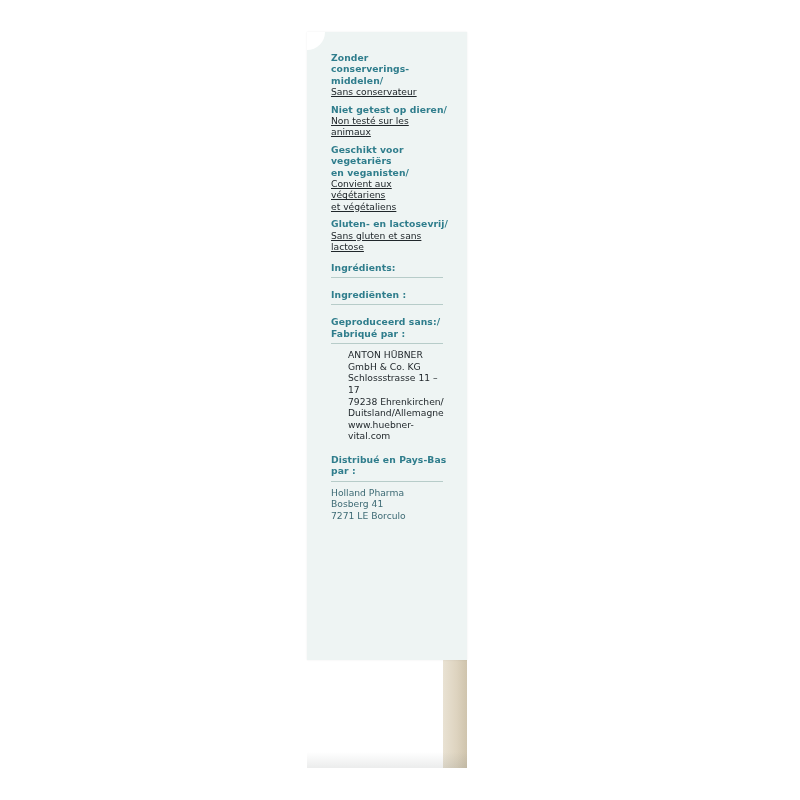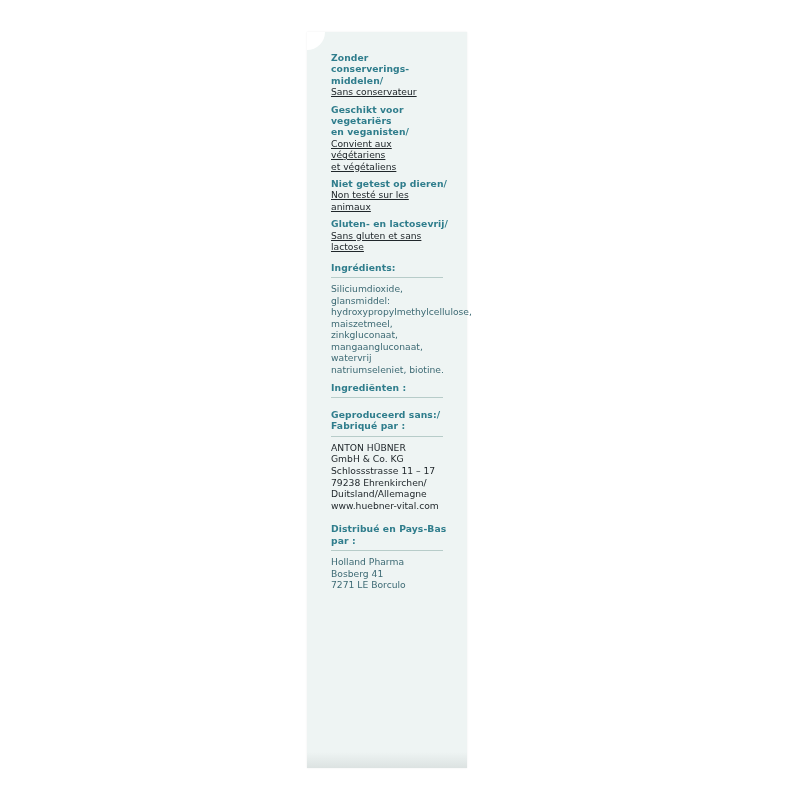--- a/index.html
+++ b/index.html
@@ -20,21 +20,21 @@
     height: 800px;
     background: #ffffff;
   }
 
   
   .box {
     position: absolute;
     left: 307px;
     top: 32px;
     width: 160px;
-    height: 736px;
+    height: 628px;
     background: #eef4f3;
     box-shadow: 0 0 2px rgba(0,0,0,0.07);
   }
   
   .box::before {
     content: "";
     position: absolute;
     left: 0; top: 0;
     width: 18px; height: 18px;
     background: #ffffff;
@@ -104,20 +104,21 @@
   }
   .body {
     color: #3d6a74;
     font-size: 9.2px;
     line-height: 11.6px;
   }
   .dark {
     color: #1d2428;
     font-size: 9.2px;
     line-height: 11.6px;
+    margin-left: 17px;
   }
 
   .rule {
     border: 0;
     border-top: 1px solid #b7ccc9;
     margin: 4px 0 5px 0;
     width: 112px;
   }
 
   .gap-sm { height: 3px; }
@@ -135,44 +136,43 @@
   <div class="box">
     <div class="panel">
 
       <div class="blk">
         <div class="hl">Zonder conserverings-</div>
         <div class="hl">middelen/</div>
         <div class="sub">Sans conservateur</div>
       </div>
 
       <div class="blk">
+        <div class="hl">Niet getest op dieren/</div>
+        <div class="sub">Non testé sur les</div>
+        <div class="sub">animaux</div>
+      </div>
+
+      <div class="blk">
         <div class="hl">Geschikt voor vegetariërs</div>
         <div class="hl">en veganisten/</div>
         <div class="sub">Convient aux végétariens</div>
         <div class="sub">et végétaliens</div>
       </div>
 
       <div class="blk">
-        <div class="hl">Niet getest op dieren/</div>
-        <div class="sub">Non testé sur les</div>
-        <div class="sub">animaux</div>
-      </div>
-
-      <div class="blk">
         <div class="hl">Gluten- en lactosevrij/</div>
         <div class="sub">Sans gluten et sans</div>
         <div class="sub">lactose</div>
       </div>
 
       <div class="gap-sm"></div>
 
       <div>
         <div class="hl">Ingrédients:</div>
         <hr class="rule">
-        <div class="body">Siliciumdioxide, glansmiddel: hydroxypropylmethylcellulose, maiszetmeel, zinkgluconaat, mangaangluconaat, watervrij natriumseleniet, biotine.</div>
       </div>
 
       <div class="gap-md"></div>
 
       <div>
         <div class="hl">Ingrediënten :</div>
         <hr class="rule">
       </div>
 
       <div class="gap-md"></div>

